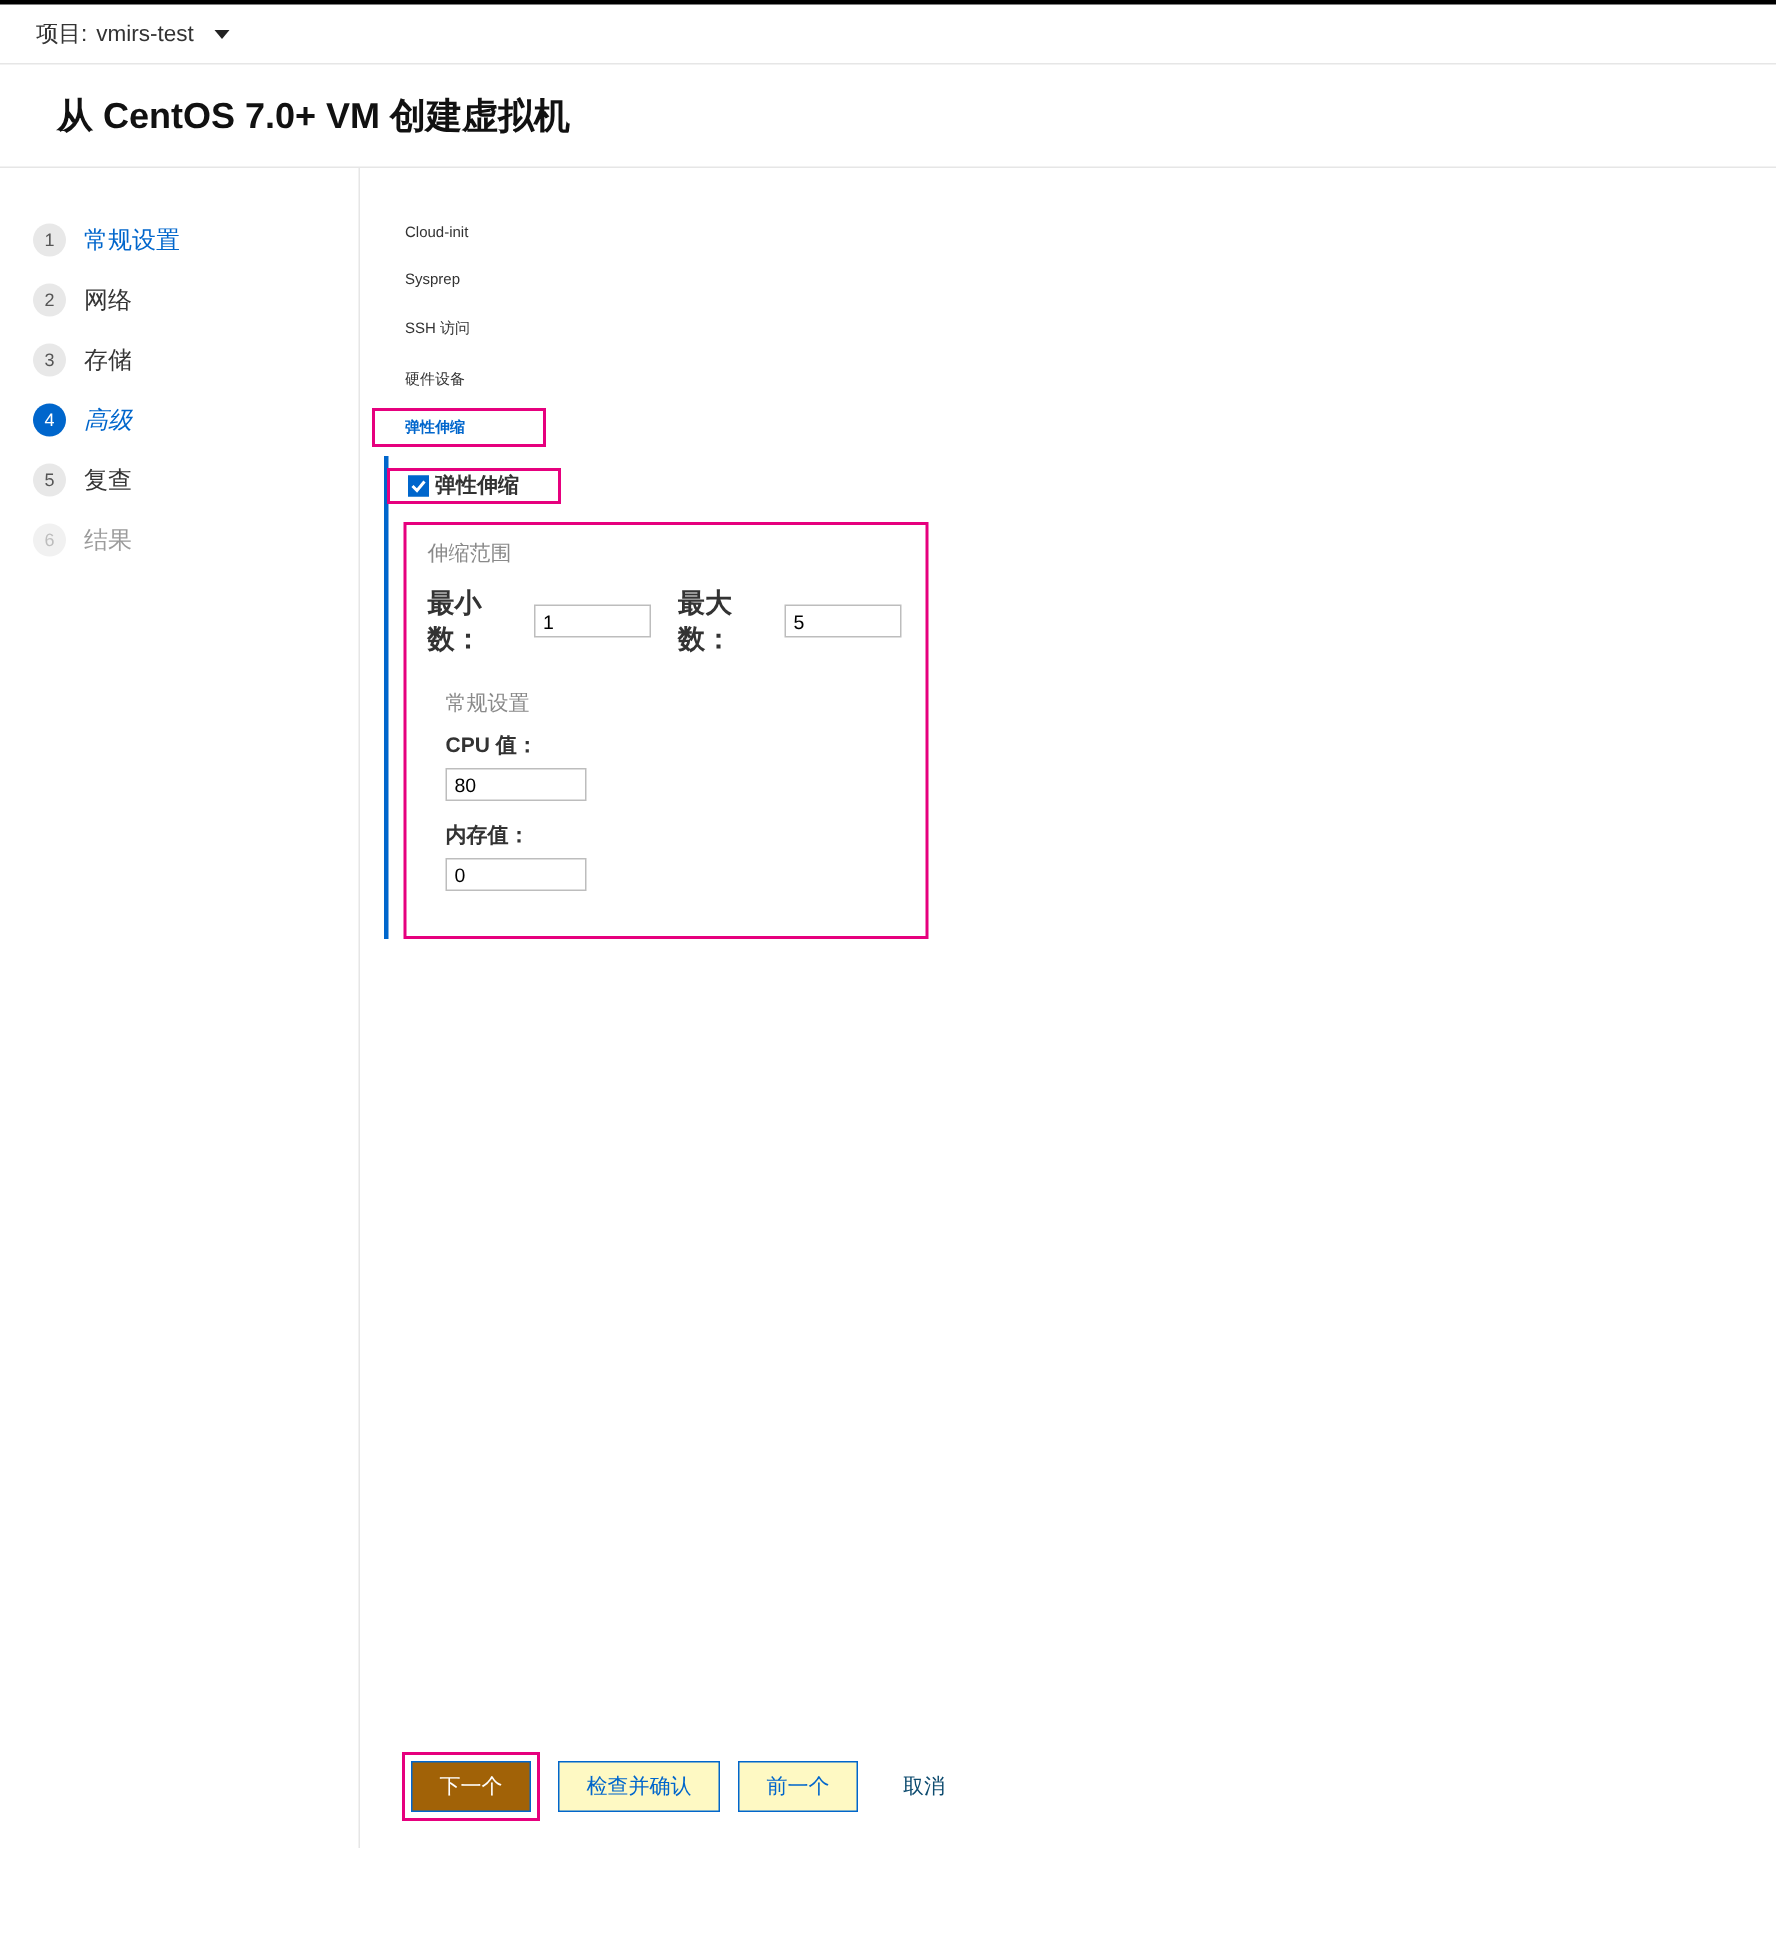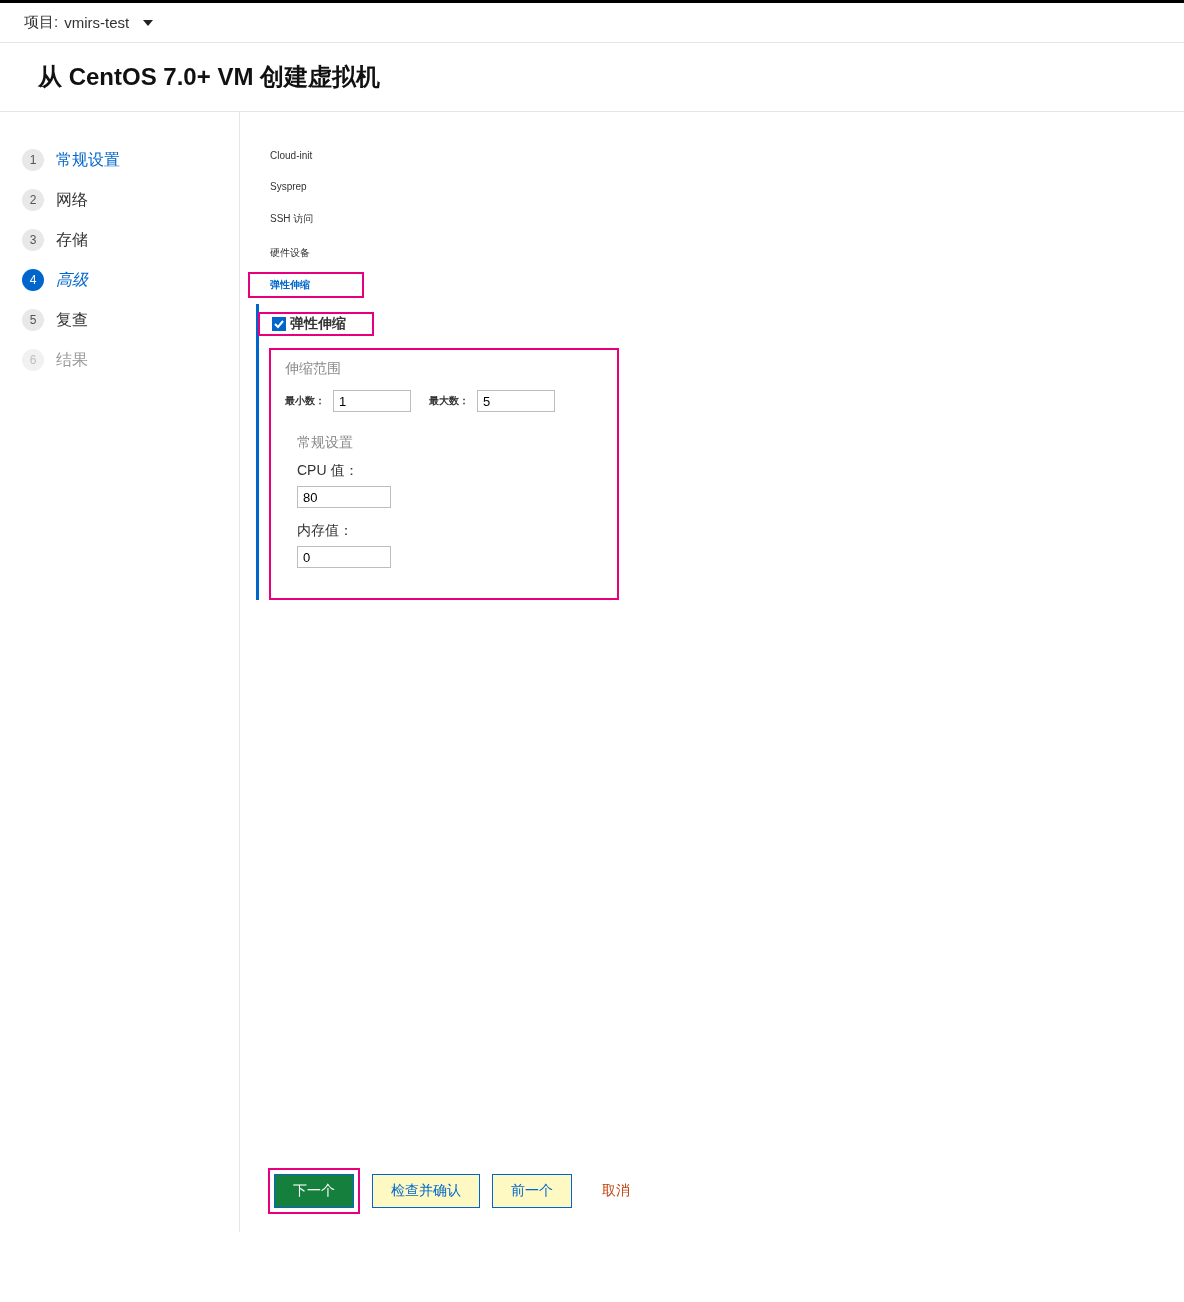--- a/index.html
+++ b/index.html
@@ -86,43 +86,43 @@
       color:#888;font-size:14px;margin-top:8px; padding-left:4px;
     }
     .range-box {
       border:2px solid #e6007e;
       margin-top:12px;
       padding:10px 16px 16px 14px;
       width:350px;
     }
     .range-title{color:#8a8a8a;font-size:14px;margin-bottom:12px;}
     .field-row{display:flex;align-items:center;gap:8px;margin-bottom:4px;}
-    .field-row label{font-weight:600;font-size:10px;}
+    .field-row label{font-weight:600;font-size:18px;}
     .field-row input{
       width:78px;height:22px;border:1px solid #bdbdbd;padding:1px 5px;font-size:13px;
     }
     .trigger-block{margin-top:22px;padding-left:12px;}
     .trigger-title{color:#8a8a8a;font-size:14px;margin-bottom:10px;}
     .trig-field{margin-bottom:14px;}
-    .trig-field label{font-weight:400;display:block;margin-bottom:6px;font-size:14px;}
+    .trig-field label{font-weight:700;display:block;margin-bottom:6px;font-size:14px;}
     .trig-field input{width:94px;height:22px;border:1px solid #bdbdbd;padding:1px 5px;font-size:13px;}
     .checkbox-visual{width:14px;height:14px;border:1px solid #0066cc;background:#0066cc;display:inline-flex;align-items:center;justify-content:center;}
     .checkbox-visual svg{width:10px;height:10px;}
     .spacer{flex:1;}
     .footer{
       border-top:0; padding:10px 0 18px 0;
       display:flex;align-items:center;gap:12px;
     }
     .btn{
       height:34px;padding:0 18px;font-size:14px;border:1px solid #0066cc;
       background:#fef9c3;color:#0066cc;cursor:pointer;
       display:inline-flex;align-items:center;justify-content:center;
     }
-    .btn.primary{background:#15803d;color:#fff;}
-    .btn.ghost{border:none;color:#c2410c;background:transparent;}
+    .btn.primary{background:#a16207;color:#fff;}
+    .btn.ghost{border:none;color:#0c4a6e;background:transparent;}
     .hl-wrap{border:2px solid #e6007e;padding:4px;display:inline-block;}
     .hl-checkrow .chk-label{font-weight:600;font-size:14px;}
   </style>
 </head>
 <body>
 
 <div class="topbar">
   <span>项目: </span>
   <span>vmirs-test</span>
   <span class="caret"></span>

